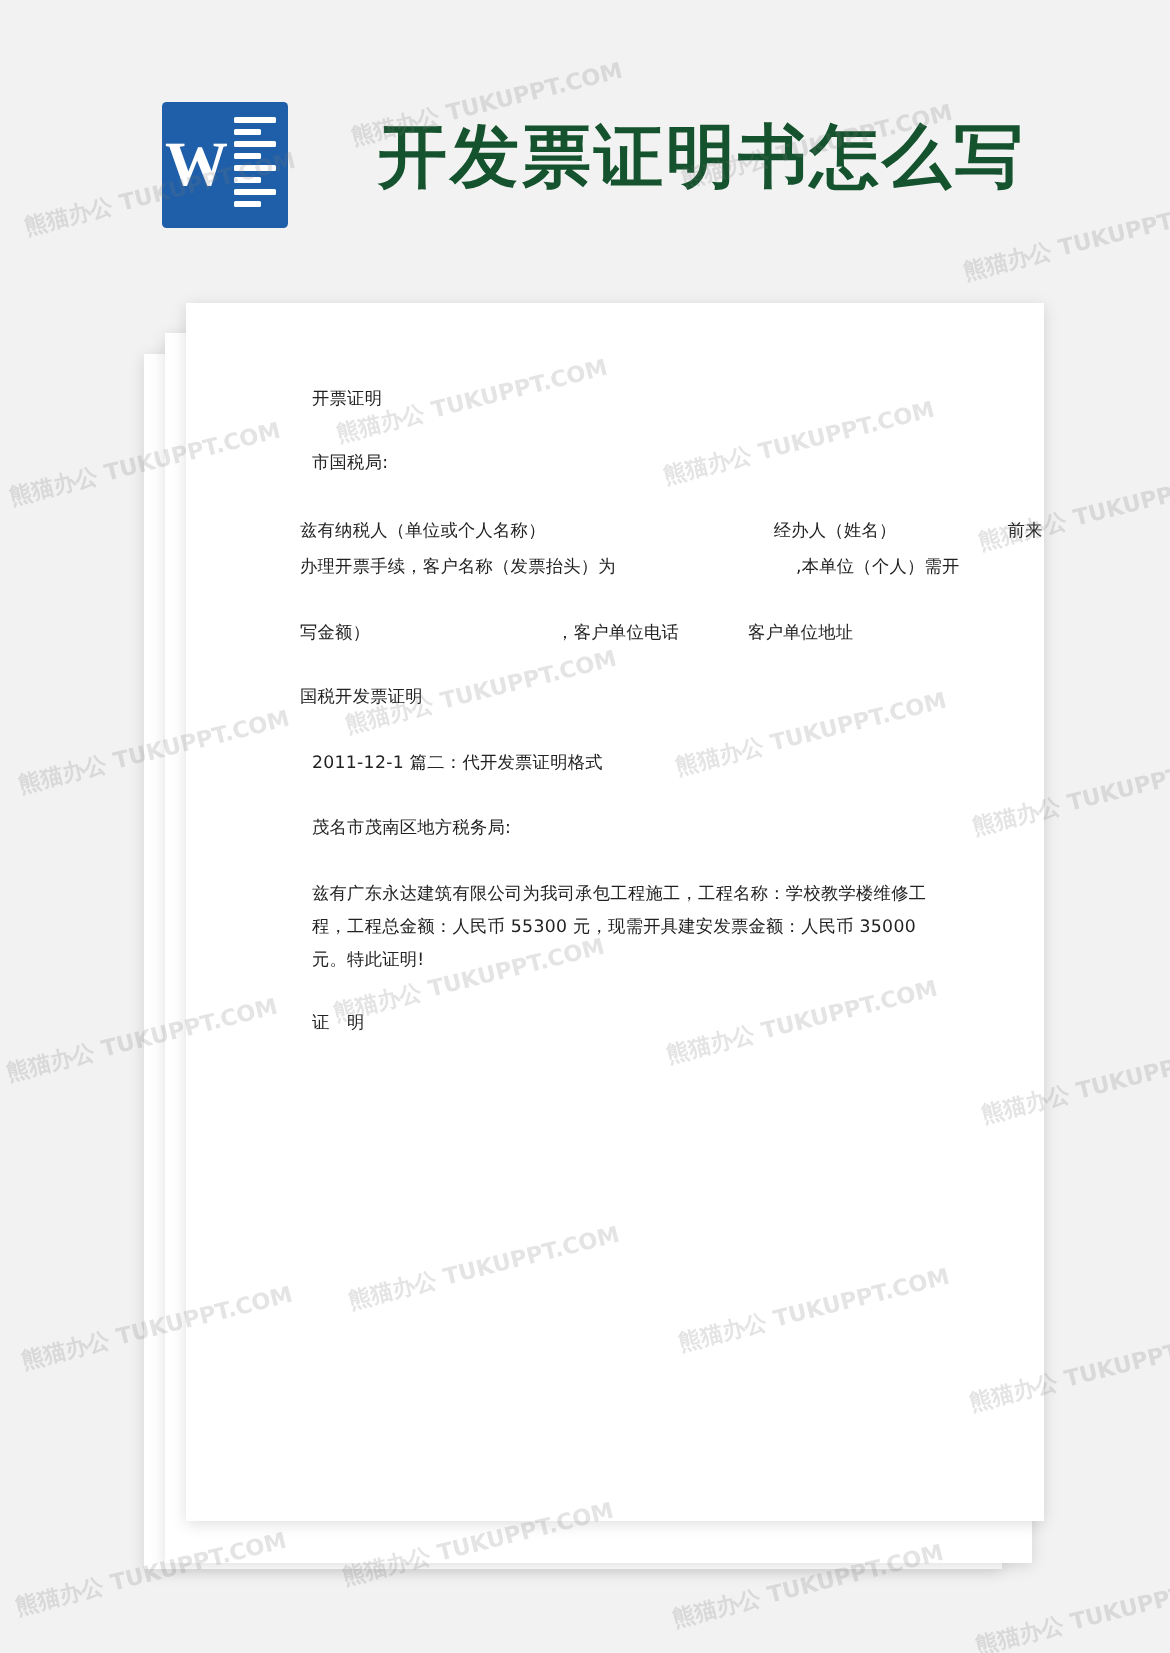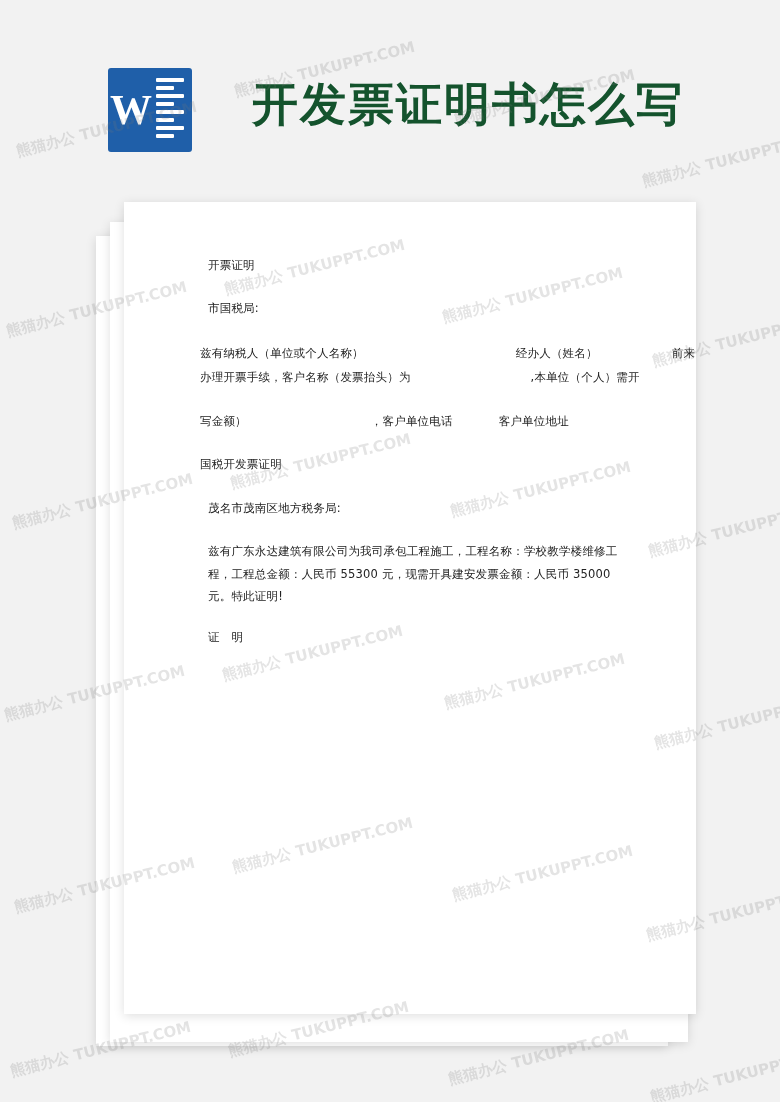--- a/index.html
+++ b/index.html
@@ -201,20 +201,21 @@
       </div>
 
       <div class="para block">
         <span class="row-flow">
           <span>写金额）</span><span class="gap-f"></span><span>，客户单位电话</span><span class="gap-g"></span><span>客户单位地址</span>
         </span>
       </div>
 
       <p class="para">国税开发票证明</p>
 
+      <p class="para indent">2011-12-1 篇二：代开发票证明格式</p>
 
 
       <p class="para indent">茂名市茂南区地方税务局:</p>
 
       <p class="para indent tight">兹有广东永达建筑有限公司为我司承包工程施工，工程名称：学校教学楼维修工程，工程总金额：人民币 55300 元，现需开具建安发票金额：人民币 35000 元。特此证明!</p>
 
 
 
       <p class="para indent">证　明</p>
 

